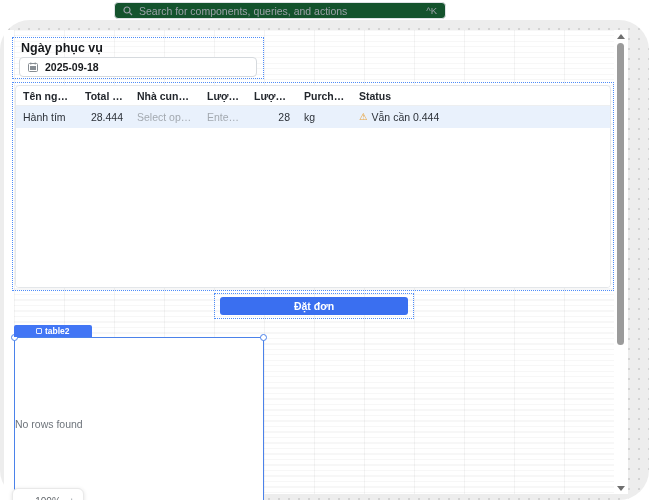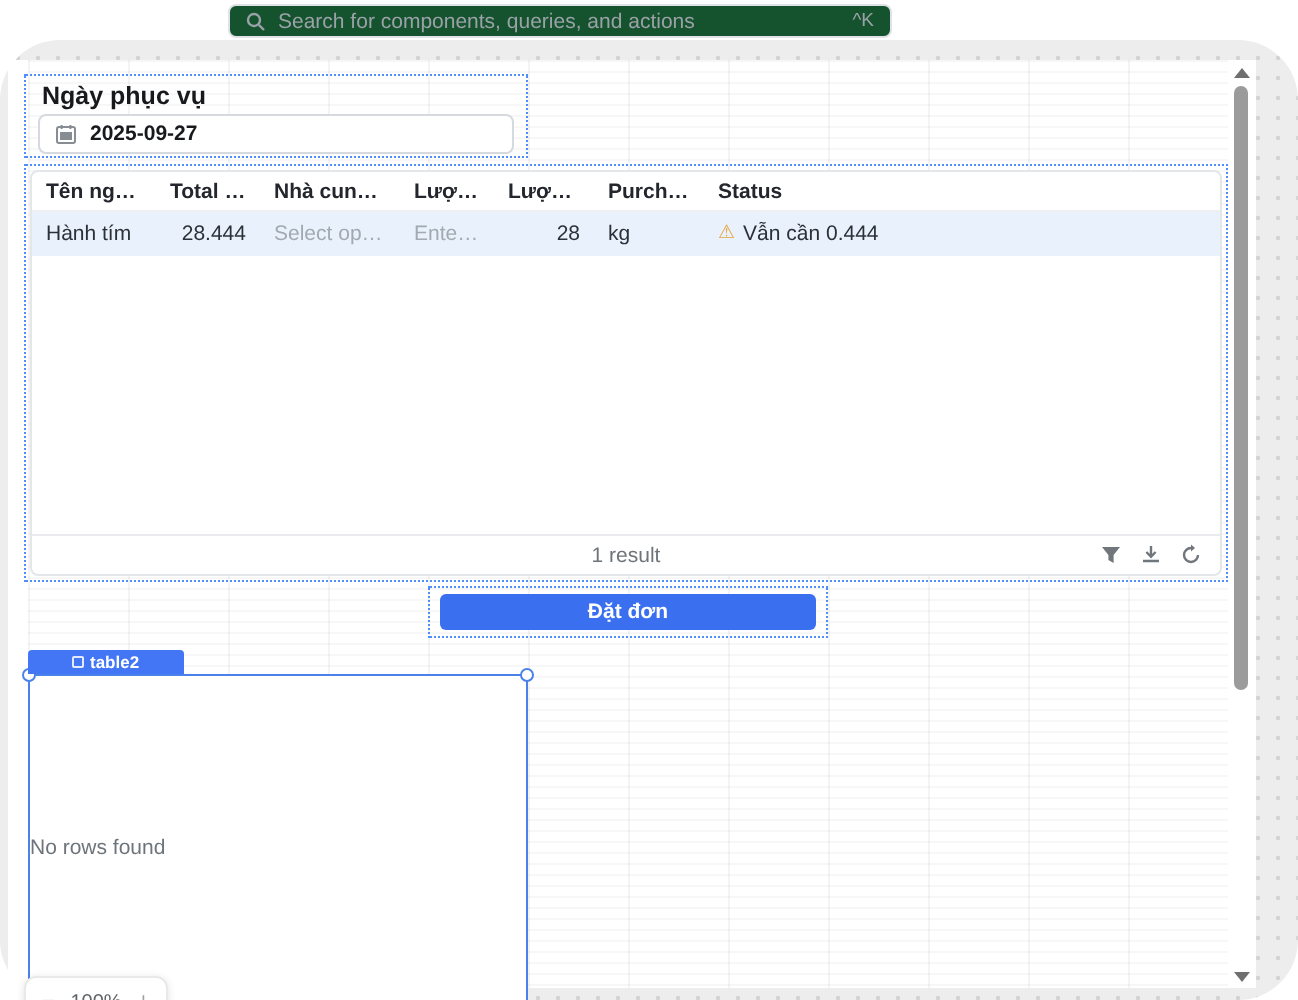--- a/index.html
+++ b/index.html
@@ -110,21 +110,21 @@
       <div class="date-label">Ngày phục vụ</div>
       <div class="date-input">
         <span class="ic-gray">
           <svg width="10" height="10" viewBox="0 0 10 10">
               <rect x="0.5" y="1.5" width="9" height="8" rx="1" fill="none" stroke="#878d93" stroke-width="1"></rect>
               <line x1="2.8" y1="0.5" x2="2.8" y2="2.5" stroke="#878d93" stroke-width="1"></line>
               <line x1="7.2" y1="0.5" x2="7.2" y2="2.5" stroke="#878d93" stroke-width="1"></line>
               <rect x="2" y="4" width="6" height="4" fill="#878d93"></rect>
             </svg>
         </span>
-        <span class="val">2025-09-27</span>
+        <span class="val">2025-09-18</span>
       </div>
     </div>
 
     <div class="sel-dotted" style="left:8px; top:52px; width:602px; height:209px;">
       <div class="tbl1">
         <div class="trow thead">
           <div class="cell">Tên nguyên l…</div>
           <div class="cell num">Total require…</div>
           <div class="cell">Nhà cung ứng</div>
           <div class="cell">Lượng đặt</div>
@@ -138,40 +138,20 @@
           <div class="cell placeholder">Select option</div>
           <div class="cell placeholder">Enter value</div>
           <div class="cell num">28</div>
           <div class="cell">kg</div>
           <div class="cell status-cell">
             <span class="warn-ic">⚠</span>
             <span>Vẫn cần 0.444</span>
           </div>
         </div>
         <div class="tspacer"></div>
-        <div class="tfoot">
-          <span class="count">1 result</span>
-          <span class="ficon">
-            <svg viewBox="0 0 11 11">
-                <path d="M1 1.5 H10 L6.8 5.5 V9.5 L4.2 8 V5.5 Z" fill="#70767c"></path>
-              </svg>
-          </span>
-          <span class="ficon">
-            <svg viewBox="0 0 11 11">
-                <path d="M5.5 1 V6 M3.2 4 L5.5 6.4 L7.8 4" fill="none" stroke="#70767c" stroke-width="1.2"></path>
-                <path d="M1.5 8.5 H9.5" stroke="#70767c" stroke-width="1.2"></path>
-              </svg>
-          </span>
-          <span class="ficon">
-            <svg viewBox="0 0 11 11">
-                <path d="M9 5.5 A3.5 3.5 0 1 1 5.5 2" fill="none" stroke="#70767c" stroke-width="1.2"></path>
-                <path d="M5.5 0.2 L7.5 2 L5.5 3.8 Z" fill="#70767c"></path>
-              </svg>
-          </span>
-        </div>
       </div>
     </div>
 
     <div class="sel-dotted" style="left:210px; top:263px; width:200px; height:26px;">
       <button class="order-btn">Đặt đơn</button>
     </div>
 
     <div class="t2-badge">
       <span class="mini"></span>
       <span>table2</span>

